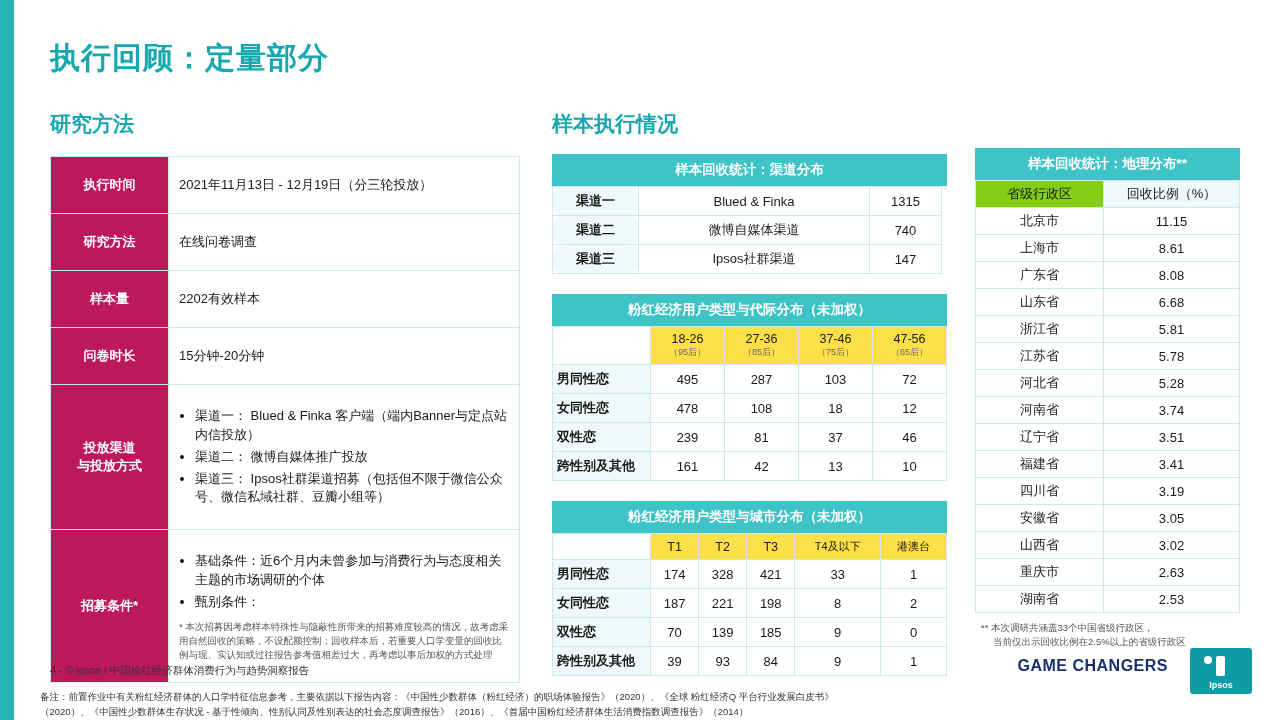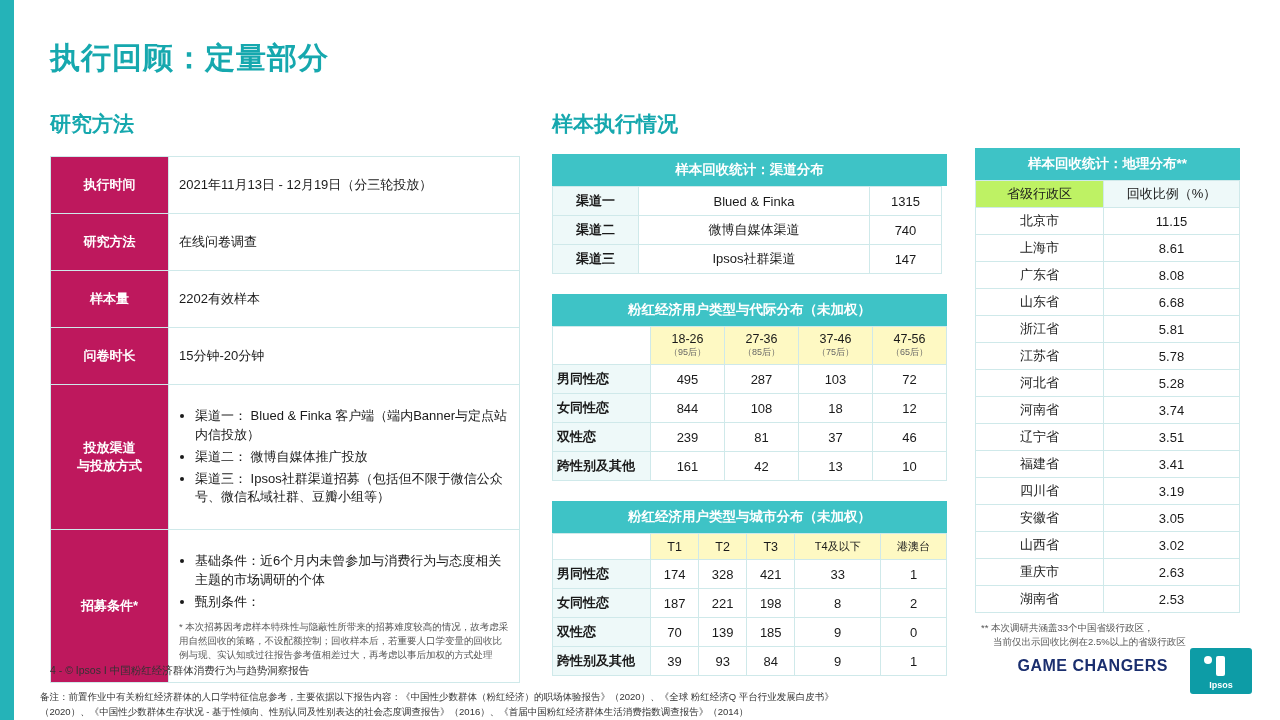--- a/index.html
+++ b/index.html
@@ -47,27 +47,27 @@
     text-align:center; padding:6px 4px; border:1px solid #3ec3c6;
   }
   .data-tbl { width:100%; border-collapse:collapse; font-size:13px; }
   .data-tbl td, .data-tbl th {
     border:1px solid #cfe9ea; padding:5px 4px; text-align:center;
   }
   .data-tbl td.rowlbl {
     background:#eef9f9; font-weight:bold; text-align:left; width:98px;
   }
   .data-tbl th {
-    background:#fef9c3; font-weight:normal; font-size:12.5px;
+    background:#fde047; font-weight:normal; font-size:12.5px;
   }
   .sub { display:block; font-size:9px; color:#666; }
 
   .channels { width:390px; }
   .channels td { padding:5px 4px; }
-  .channels td.c1 { width:86px; background:#eef9f9; font-weight:bold; text-align:center; }
+  .channels td.c1 { width:86px; background:#eef9f9; font-weight:bold; text-align:center;border-radius:11px; }
   .channels td.c2 { text-align:center; }
   .channels td.c3 { width:72px; text-align:center; }
 
   
   .geo-wrap { position:absolute; left:975px; top:110px; width:265px; }
   .geo-tbl { width:100%; border-collapse:collapse; font-size:13px; }
   .geo-tbl td { border:1px solid #cfe9ea; padding:4px 4px; text-align:center; }
   .geo-tbl td.gl { width:128px; }
   .geo-foot { font-size:9.5px; color:#555; margin-top:8px; line-height:1.5; text-align:left; padding-left:6px;}
 
@@ -206,21 +206,21 @@
       </tr>
       <tr>
         <td class="rowlbl">男同性恋</td>
         <td>495</td>
         <td>287</td>
         <td>103</td>
         <td>72</td>
       </tr>
       <tr>
         <td class="rowlbl">女同性恋</td>
-        <td>844</td>
+        <td>478</td>
         <td>108</td>
         <td>18</td>
         <td>12</td>
       </tr>
       <tr>
         <td class="rowlbl">双性恋</td>
         <td>239</td>
         <td>81</td>
         <td>37</td>
         <td>46</td>
@@ -283,21 +283,21 @@
     </tbody>
       </table>
   </div>
 </div>
 
 <div class="geo-wrap" style="top:148px;">
   <div class="hdr-bar">样本回收统计：地理分布**</div>
   <table class="geo-tbl">
     <tbody>
         <tr>
-      <td class="gl" style="background:#bef264;">省级行政区</td>
+      <td class="gl" style="background:#84cc16;">省级行政区</td>
       <td style="background:#eef9f9;">回收比例（%）</td>
     </tr>
     <tr>
       <td class="gl">北京市</td>
       <td>11.15</td>
     </tr>
     <tr>
       <td class="gl">上海市</td>
       <td>8.61</td>
     </tr>

